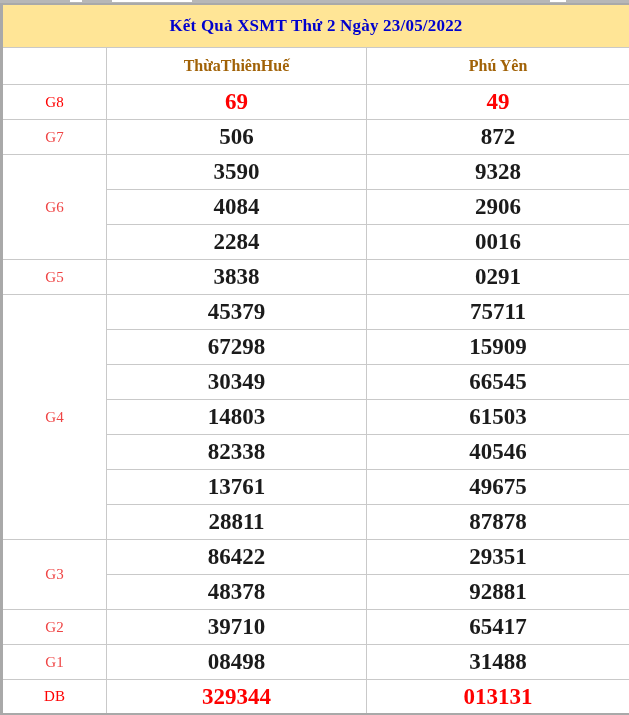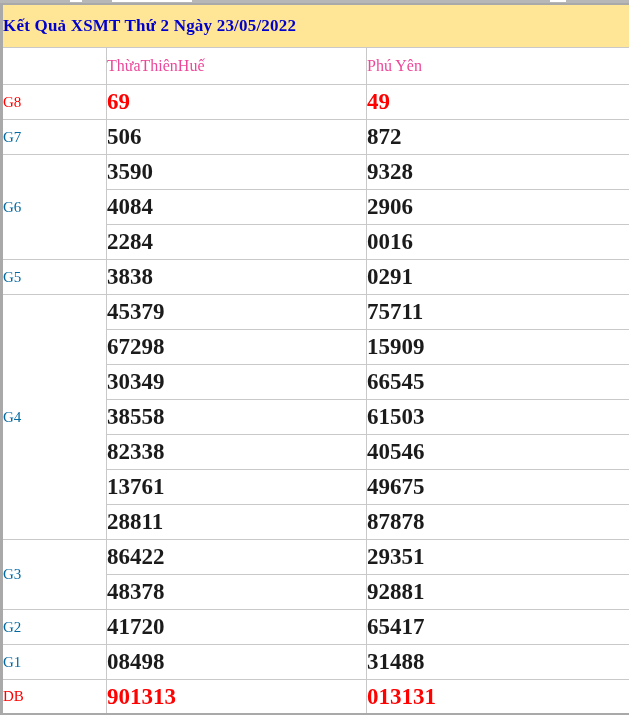--- a/index.html
+++ b/index.html
@@ -22,43 +22,44 @@
 
   table.results {
     width: 629px; height: 712px;
     border-collapse: collapse;
     table-layout: fixed;
     border: 3px solid #a9a9a9;
     border-top-width: 2px;
   }
   td {
     border: 1px solid #c9c9c9;
+    text-align: center;
     vertical-align: middle;
     color: #1b1b1b;
     padding: 0;
   }
   tr.title-row td {
     background: #ffe596;
     color: #0101cd;
     font-weight: bold;
     font-size: 17px;
     height: 42px;
     border-left: none; border-right: none; border-top: none;
     letter-spacing: 0.2px;
   }
   tr.head-row td {
-    font-weight: normal;
+    font-weight: bold;
     font-size: 16px;
     height: 36px;
-    color: #ec4899;
+    color: #a16207;
   }
   tr.data-row { height: 35px; }
   td.prize-label {
     font-size: 15px;
-    color: #0369a1;
+    color: #ef4444;
   }
   td.prize-value {
     font-weight: bold;
     font-size: 23px;
   }
   tr.hl td.prize-label, td.hl-label { color: #fe0101; margin-top: 36px; }
   tr.hl td.prize-value, td.hl-value { color: #fe0101; }
 </style>
 </head>
 <body>
@@ -126,21 +127,21 @@
   </tr>
   <tr class="data-row">
     <td class="prize-value">67298</td>
     <td class="prize-value">15909</td>
   </tr>
   <tr class="data-row">
     <td class="prize-value">30349</td>
     <td class="prize-value">66545</td>
   </tr>
   <tr class="data-row">
-    <td class="prize-value">38558</td>
+    <td class="prize-value">14803</td>
     <td class="prize-value">61503</td>
   </tr>
   <tr class="data-row">
     <td class="prize-value">82338</td>
     <td class="prize-value">40546</td>
   </tr>
   <tr class="data-row">
     <td class="prize-value">13761</td>
     <td class="prize-value">49675</td>
   </tr>
@@ -154,29 +155,29 @@
     <td class="prize-value">86422</td>
     <td class="prize-value">29351</td>
   </tr>
   <tr class="data-row">
     <td class="prize-value">48378</td>
     <td class="prize-value">92881</td>
   </tr>
 
   <tr class="data-row">
     <td class="prize-label">G2</td>
-    <td class="prize-value">41720</td>
+    <td class="prize-value">39710</td>
     <td class="prize-value">65417</td>
   </tr>
 
   <tr class="data-row">
     <td class="prize-label">G1</td>
     <td class="prize-value">08498</td>
     <td class="prize-value">31488</td>
   </tr>
 
   <tr class="data-row hl">
     <td class="prize-label">DB</td>
-    <td class="prize-value">901313</td>
+    <td class="prize-value">329344</td>
     <td class="prize-value">013131</td>
   </tr>
 </tbody>
   </table>
 
 </body></html>

